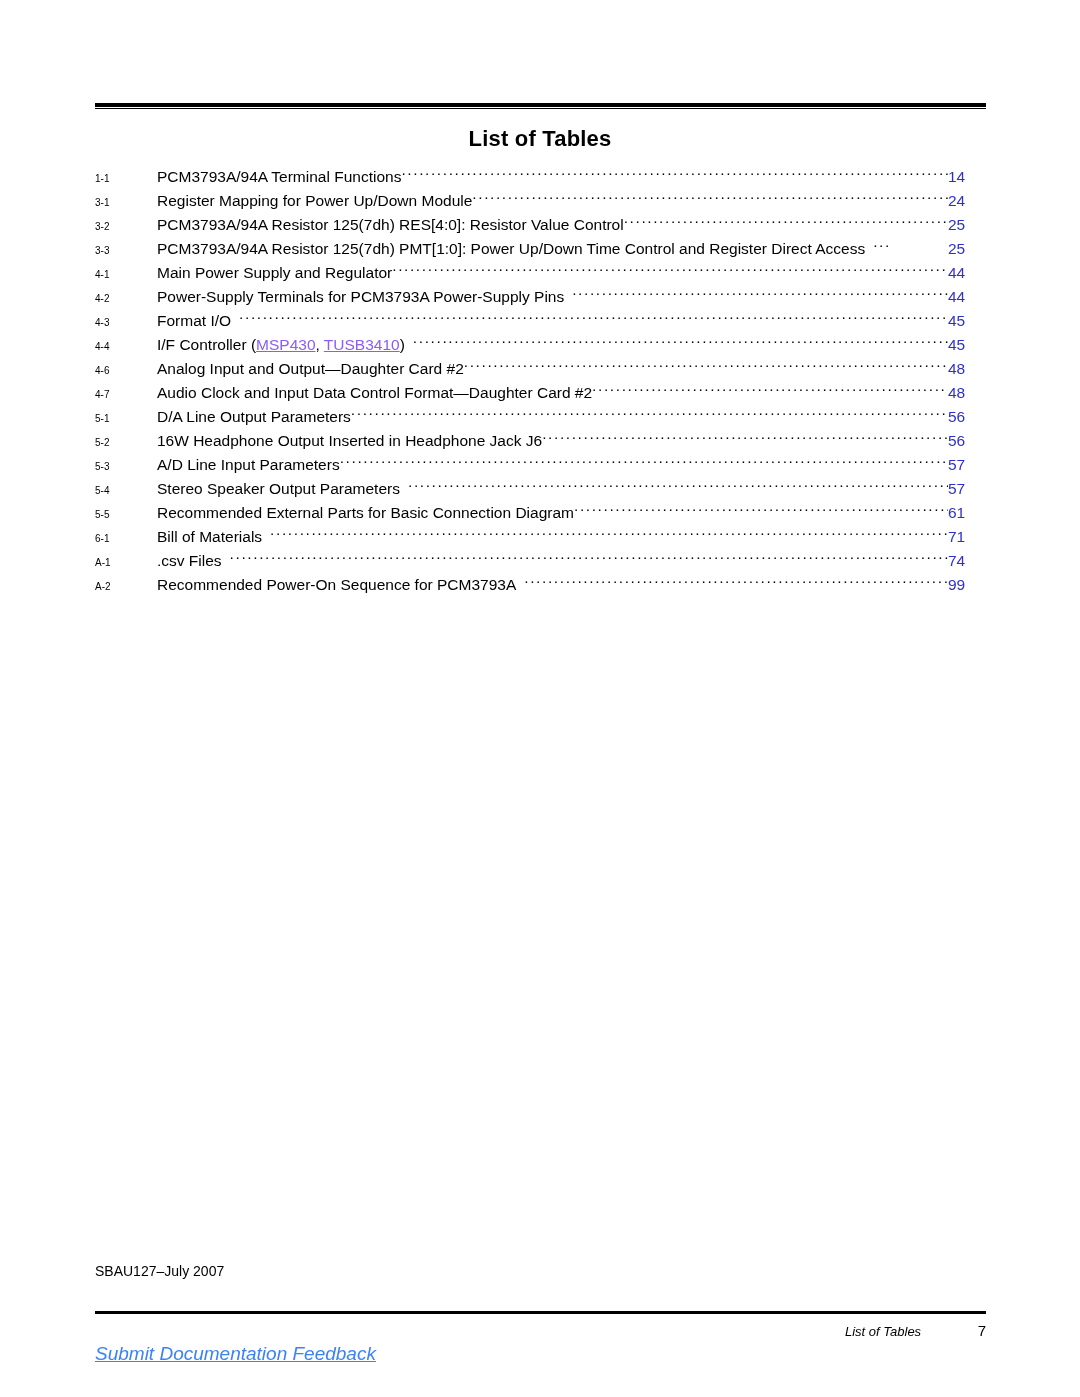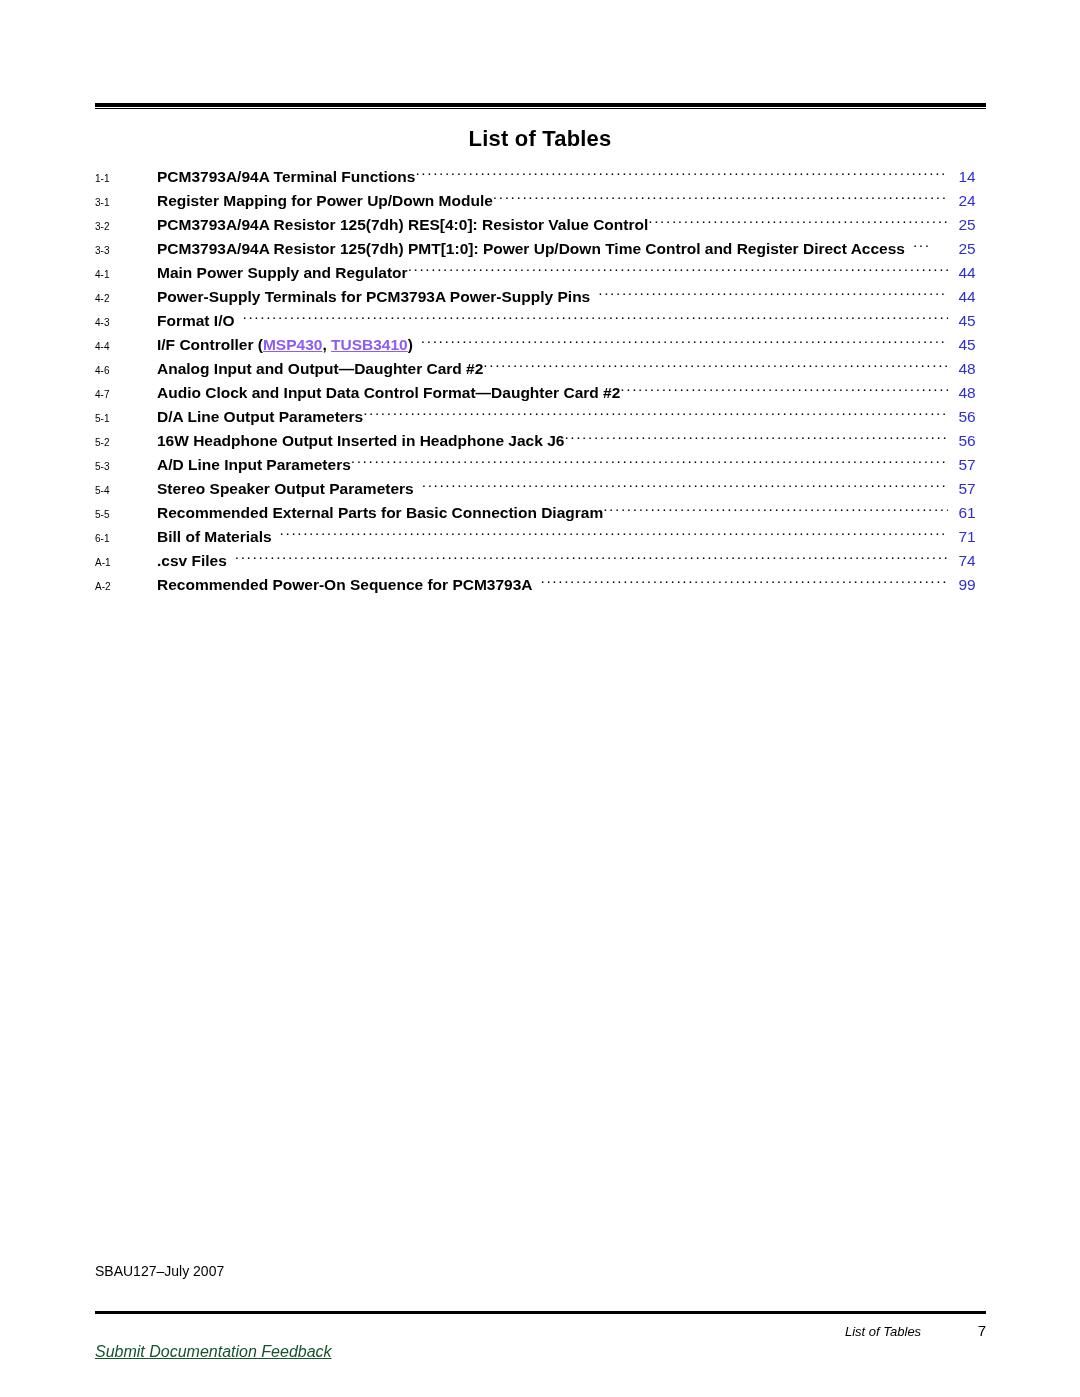--- a/index.html
+++ b/index.html
@@ -73,21 +73,20 @@
   }
   .toc-num {
     flex: 0 0 auto;
     width: 62px;
     font-size: 10px;
     color: #000000;
   }
   .toc-title {
     flex: 0 0 auto;
     color: #000000;
-    font-weight: bold;
   }
   .toc-leader {
     flex: 1 1 auto;
     min-width: 10px;
     overflow: hidden;
     position: relative;
     height: 24px;
   }
   .toc-leader::before {
     content: "............................................................................................................................................................................................................";
@@ -95,21 +94,21 @@
     left: 0;
     bottom: 0;
     letter-spacing: 1.6px;
     font-size: 15.5px;
     color: #000000;
     white-space: nowrap;
   }
   .toc-page {
     flex: 0 0 auto;
     width: 38px;
-    text-align: center;
+    text-align: left;
     color: #2f2fd0;
     font-size: 15.5px;
   }
   
   .toc-row.gap-lead .toc-leader::before {
     left: 8px;
   }
   
   .toc-row.short-lead .toc-leader::before {
     content: "...";
@@ -133,23 +132,23 @@
   .footer-left-line1 {
     position: absolute;
     left: 95px;
     top: 1263px;
     font-size: 14px;
   }
   .footer-left-line2 {
     position: absolute;
     left: 95px;
     top: 1343px;
-    font-size: 16px;
+    font-size: 19px;
     font-style: italic;
-    color: #14532d;
+    color: #3b82f6;
     text-decoration: underline;
   }
   .footer-right-title {
     position: absolute;
     left: 845px;
     top: 1324px;
     font-size: 13px;
     font-style: italic;
   }
   .footer-right-page {

